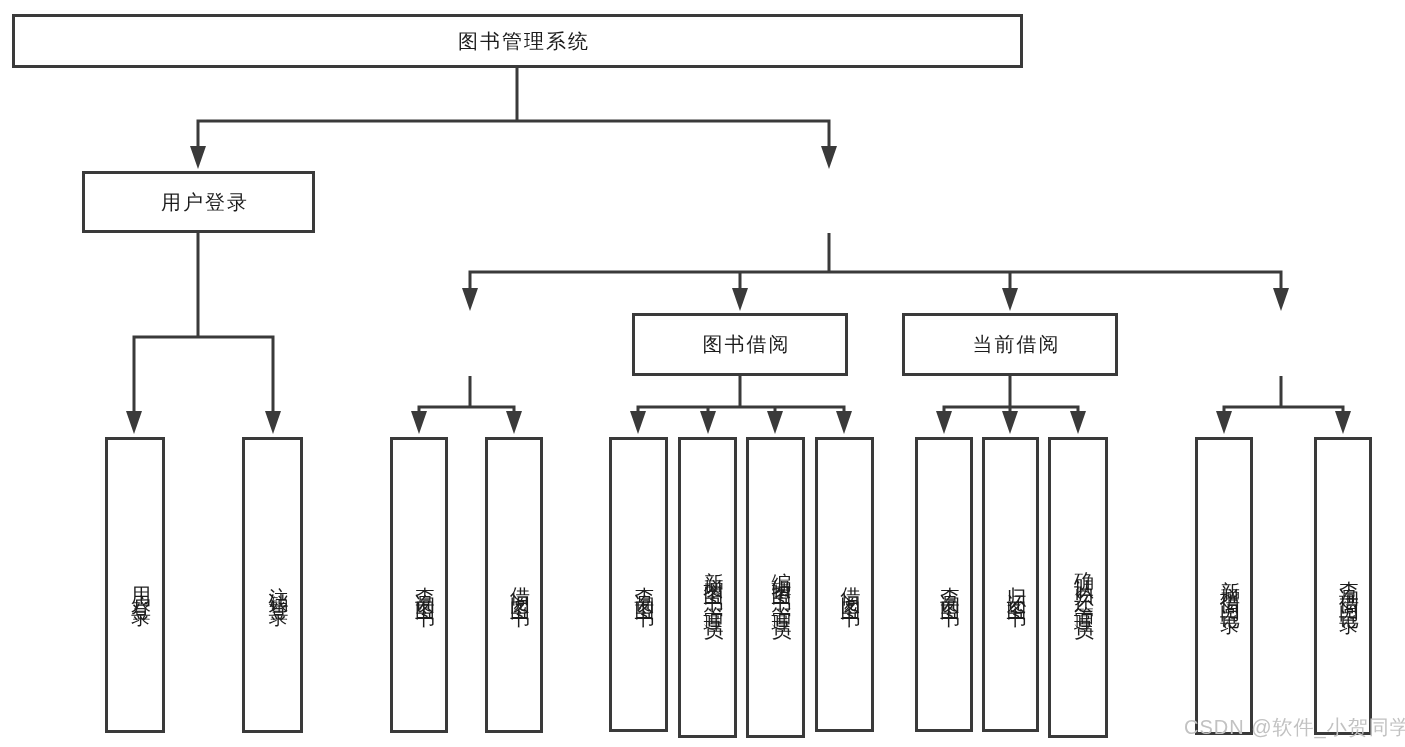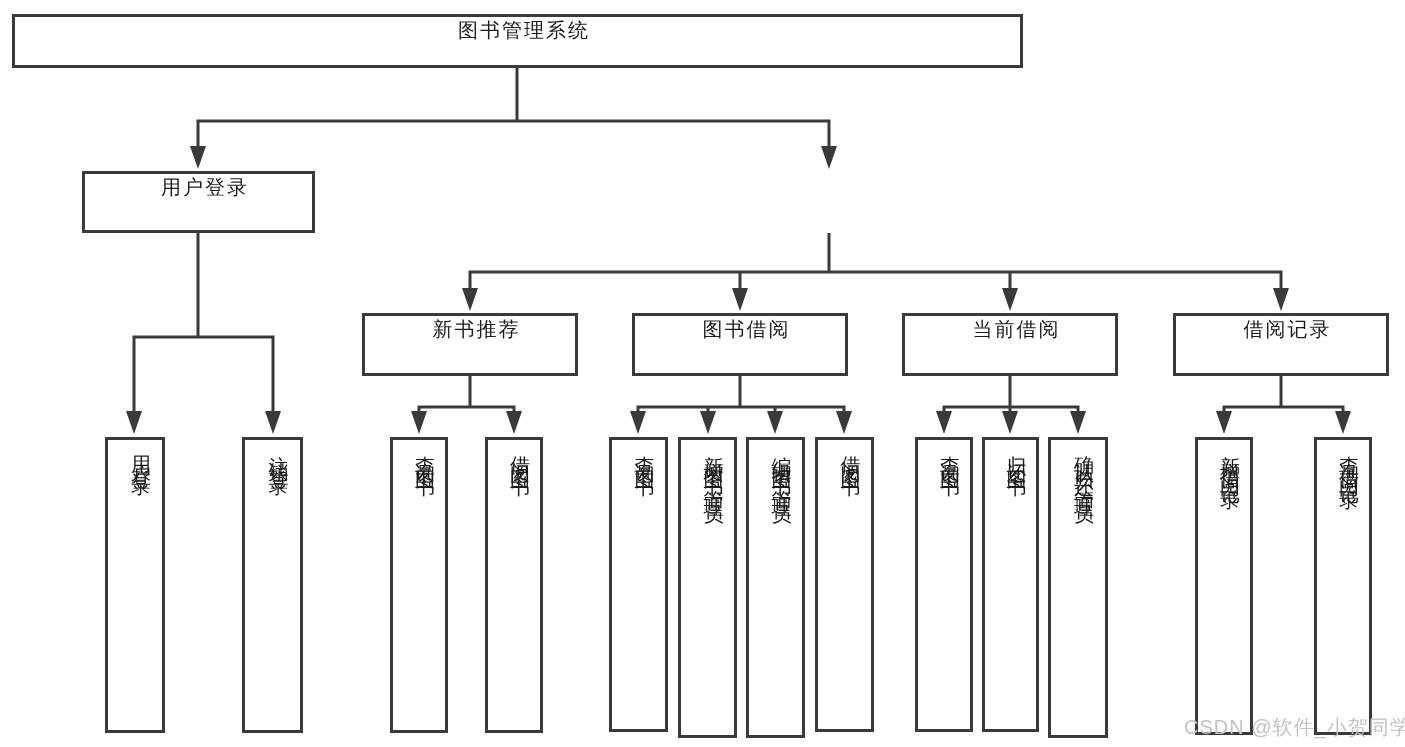--- a/index.html
+++ b/index.html
@@ -29,21 +29,21 @@
   #connectors .head {
     fill: var(--line, #3a3a3a);
     stroke: none;
   }
   .box {
     position: absolute;
     box-sizing: border-box;
     border: 3px solid var(--line, #3a3a3a);
     background: #ffffff;
     display: flex;
-    align-items: flex-start;
+    align-items: center;
     justify-content: center;
     color: var(--text, #1c1c1c);
     z-index: 2;
     padding-left: 13px;
   }
   .box.h {
     font-size: 20px;
     letter-spacing: 2px;
     white-space: nowrap;
   }
@@ -132,31 +132,25 @@
   </svg>
 
   <div class="box h" style="left:12px;top:14px;width:1011px;height:54px">
     <span>图书管理系统</span>
   </div>
 
   <div class="box h" style="left:82px;top:171px;width:233px;height:62px">
     <span>用户登录</span>
   </div>
 
-  <div class="box h" style="left:362px;top:313px;width:216px;height:63px">
-    <span>新书推荐</span>
-  </div>
   <div class="box h" style="left:632px;top:313px;width:216px;height:63px">
     <span>图书借阅</span>
   </div>
   <div class="box h" style="left:902px;top:313px;width:216px;height:63px">
     <span>当前借阅</span>
-  </div>
-  <div class="box h" style="left:1173px;top:313px;width:216px;height:63px">
-    <span>借阅记录</span>
   </div>
 
   <div class="box v" style="left:105px;top:437px;width:60px;height:296px">
     <span>用户登录</span>
   </div>
   <div class="box v" style="left:242px;top:437px;width:61px;height:296px">
     <span>注销登录</span>
   </div>
 
   <div class="box v" style="left:390px;top:437px;width:58px;height:296px">

